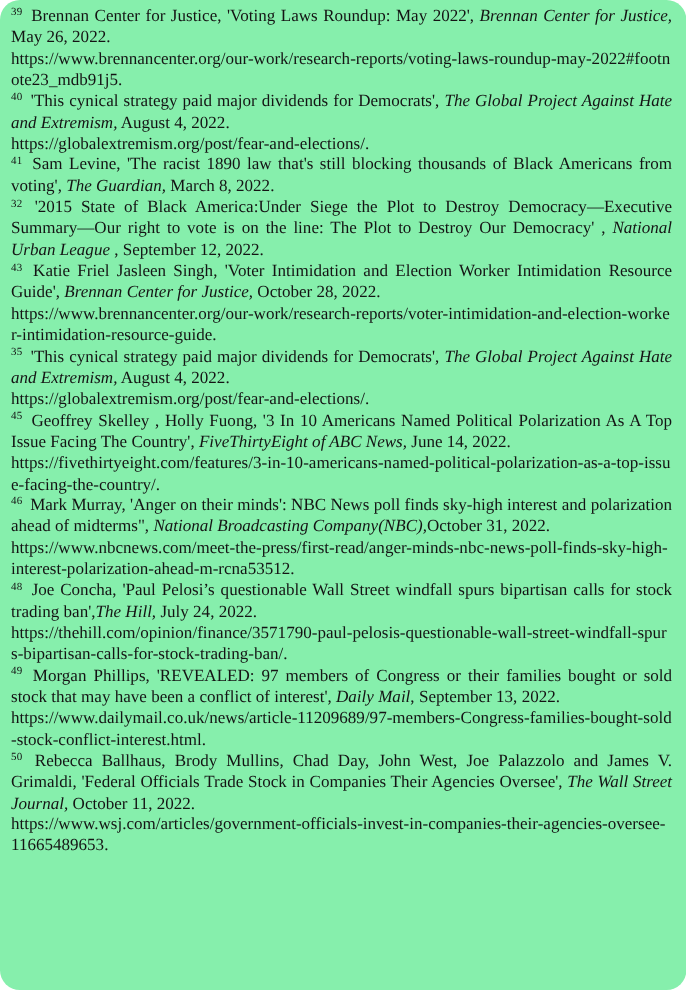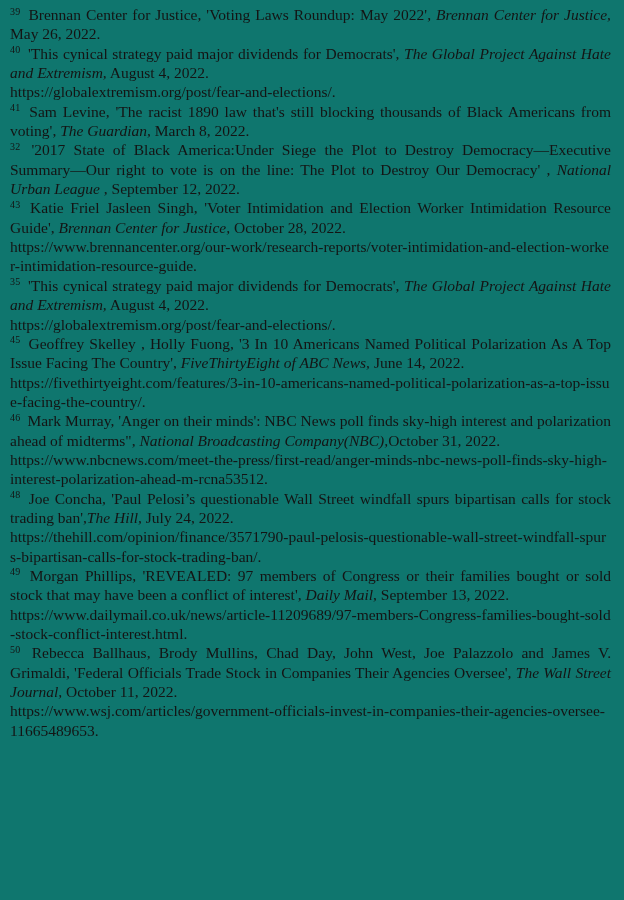--- a/index.html
+++ b/index.html
@@ -13,21 +13,22 @@
     overflow: hidden;
     font-family: "Liberation Serif", "DejaVu Serif", serif;
     color: #141414;
   }
   .page {
     box-sizing: border-box;
     width: 624px;
     height: 900px;
     padding: 5px 13px 4px 10px;
     overflow: hidden;
-    background: #0f766e;
+    background: #86efac;
+    border-radius: 18px;
   }
   .footnote {
     margin: 0;
     font-size: 15.5px;
     line-height: 19.35px;
     text-align: justify;
   }
   .fn-num {
     font-size: 10px;
     line-height: 0;
@@ -44,27 +45,27 @@
     display: block;
     text-align: justify;
     word-break: break-all;
   }
 </style>
 </head>
 <body>
 
 <div class="page">
   <div id="footnotes">
-  <p class="footnote"><sup class="fn-num">39</sup> <span class="fn-cite"><span>Brennan Center for Justice, 'Voting Laws Roundup: May 2022', </span><i>Brennan Center for Justice,</i><span> May 26, 2022.</span></span></p>
+  <p class="footnote"><sup class="fn-num">39</sup> <span class="fn-cite"><span>Brennan Center for Justice, 'Voting Laws Roundup: May 2022', </span><i>Brennan Center for Justice,</i><span> May 26, 2022.</span></span><span class="fn-url">https://www.brennancenter.org/our-work/research-reports/voting-laws-roundup-may-2022#footnote23_mdb91j5.</span></p>
 
   <p class="footnote"><sup class="fn-num">40</sup> <span class="fn-cite"><span>'This cynical strategy paid major dividends for Democrats', </span><i>The Global Project Against Hate and Extremism,</i><span> August 4, 2022.</span></span><span class="fn-url">https://globalextremism.org/post/fear-and-elections/.</span></p>
 
   <p class="footnote"><sup class="fn-num">41</sup> <span class="fn-cite"><span>Sam Levine, 'The racist 1890 law that's still blocking thousands of Black Americans from voting', </span><i>The Guardian,</i><span> March 8, 2022.</span></span></p>
 
-  <p class="footnote"><sup class="fn-num">32</sup> <span class="fn-cite"><span>'2017 State of Black America:Under Siege the Plot to Destroy Democracy—Executive Summary—Our right to vote is on the line: The Plot to Destroy Our Democracy' , </span><i>National Urban League</i><span> , September 12, 2022.</span></span></p>
+  <p class="footnote"><sup class="fn-num">32</sup> <span class="fn-cite"><span>'2015 State of Black America:Under Siege the Plot to Destroy Democracy—Executive Summary—Our right to vote is on the line: The Plot to Destroy Our Democracy' , </span><i>National Urban League</i><span> , September 12, 2022.</span></span></p>
 
   <p class="footnote"><sup class="fn-num">43</sup> <span class="fn-cite"><span>Katie Friel Jasleen Singh, 'Voter Intimidation and Election Worker Intimidation Resource Guide', </span><i>Brennan Center for Justice,</i><span> October 28, 2022.</span></span><span class="fn-url">https://www.brennancenter.org/our-work/research-reports/voter-intimidation-and-election-worker-intimidation-resource-guide.</span></p>
 
   <p class="footnote"><sup class="fn-num">35</sup> <span class="fn-cite"><span>'This cynical strategy paid major dividends for Democrats', </span><i>The Global Project Against Hate and Extremism,</i><span> August 4, 2022.</span></span><span class="fn-url">https://globalextremism.org/post/fear-and-elections/.</span></p>
 
   <p class="footnote"><sup class="fn-num">45</sup> <span class="fn-cite"><span>Geoffrey Skelley , Holly Fuong, '3 In 10 Americans Named Political Polarization As A Top Issue Facing The Country', </span><i>FiveThirtyEight of ABC News,</i><span> June 14, 2022.</span></span><span class="fn-url">https://fivethirtyeight.com/features/3-in-10-americans-named-political-polarization-as-a-top-issue-facing-the-country/.</span></p>
 
   <p class="footnote"><sup class="fn-num">46</sup> <span class="fn-cite"><span>Mark Murray, 'Anger on their minds': NBC News poll finds sky-high interest and polarization ahead of midterms", </span><i>National Broadcasting Company(NBC),</i><span>October 31, 2022.</span></span><span class="fn-url">https://www.nbcnews.com/meet-the-press/first-read/anger-minds-nbc-news-poll-finds-sky-high-interest-polarization-ahead-m-rcna53512.</span></p>
 
 

